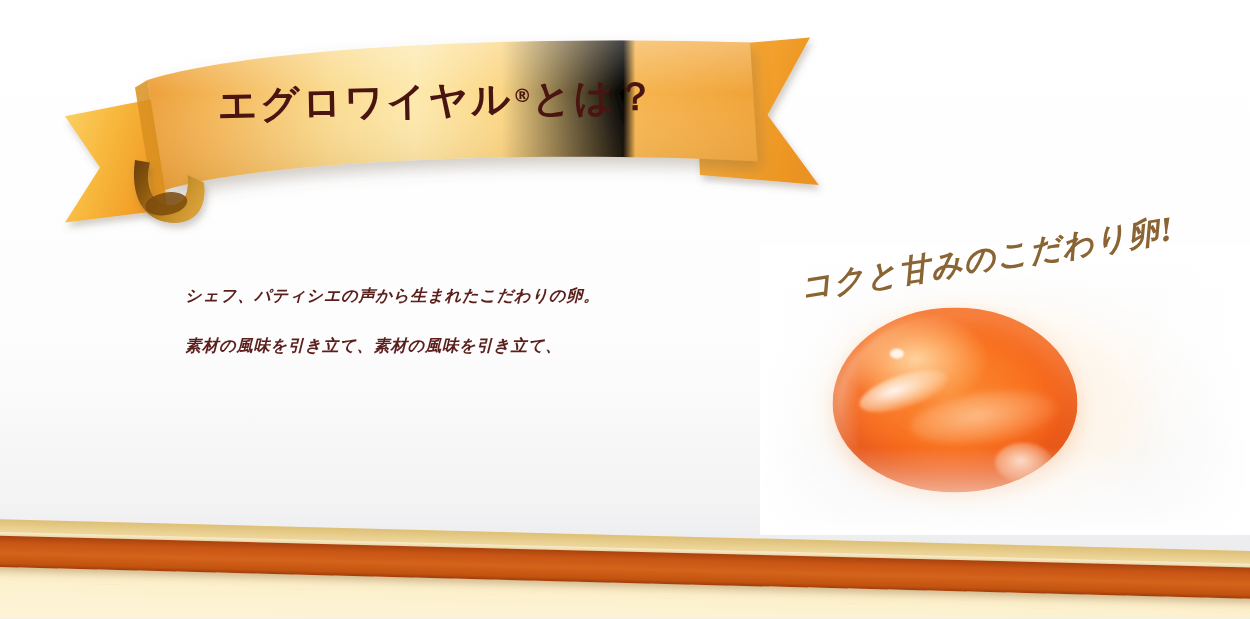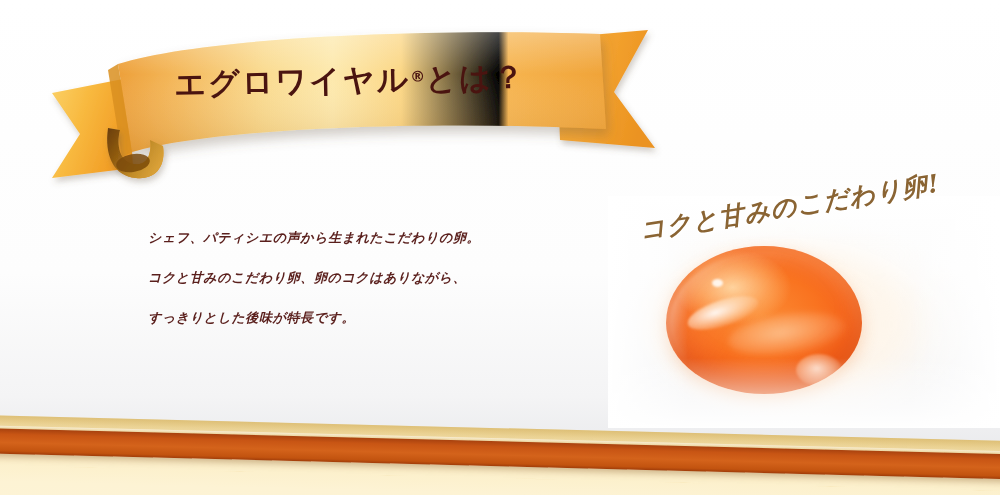--- a/index.html
+++ b/index.html
@@ -390,22 +390,21 @@
       </g>
     </svg>
 
     <div class="ribbon-title">
       <span>エグロワイヤル</span><span class="reg">®</span><span>とは？</span>
     </div>
   </div>
 
   <div class="body-copy">
     <p>シェフ、パティシエの声から生まれたこだわりの卵。</p>
-    <p>コクと甘みのこだわり卵、卵のコクはありながら、</p>
-    <p>すっきりとした後味が特長です。</p>
+    <p>素材の風味を引き立て、素材の風味を引き立て、</p>
   </div>
 
   <div class="egg-photo">
     <div class="egg-white"></div>
     <div class="yolk"></div>
     <div class="yolk-rim"></div>
     <div class="yolk-sheen-band"></div>
     <div class="yolk-sheen-main"></div>
     <div class="yolk-dot"></div>
     <div class="chalaza"></div>

